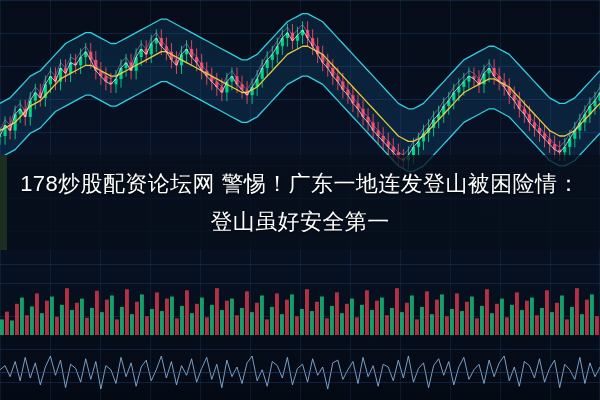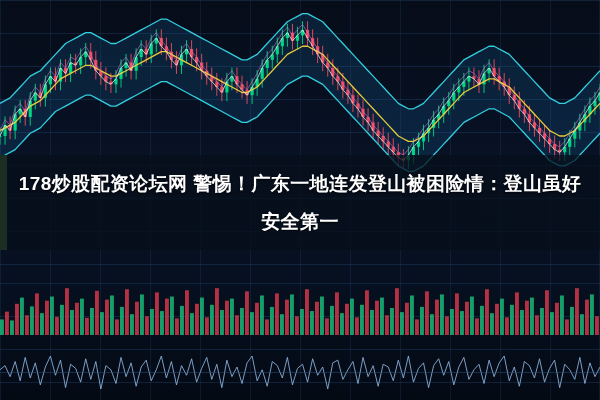--- a/index.html
+++ b/index.html
@@ -13,22 +13,22 @@
   .gl-h{position:absolute;left:0;width:600px;height:1px;background:rgba(40,80,130,.33);}
   .gl-v{position:absolute;top:0;height:400px;width:1px;background:rgba(40,80,130,.22);}
 
   
   svg.layer{position:absolute;left:0;top:0;width:600px;height:400px;}
 
   
   #titleband{position:absolute;left:0;top:155px;width:600px;height:95px;
      background:linear-gradient(to right,rgba(6,14,26,.82),rgba(6,14,26,.72));
      display:flex;align-items:center;justify-content:center;}
-  #titleband .txt{width:570px;text-align:center;color:#ffffff;font-size:19px;line-height:38px;
-     font-weight:700;letter-spacing:.4px;font-family:"Liberation Sans",sans-serif;
+  #titleband .txt{width:570px;text-align:center;color:#ffffff;font-size:22px;line-height:38px;
+     font-weight:400;letter-spacing:.4px;font-family:"Liberation Sans",sans-serif;
      text-shadow:0 1px 2px rgba(0,0,0,.85);}
   
   #accentbar{position:absolute;left:0;top:155px;width:7px;height:95px;background:#7ac143;}
 </style>
 </head>
 <body>
 
 <div id="stage">
 
   <div class="grid">

